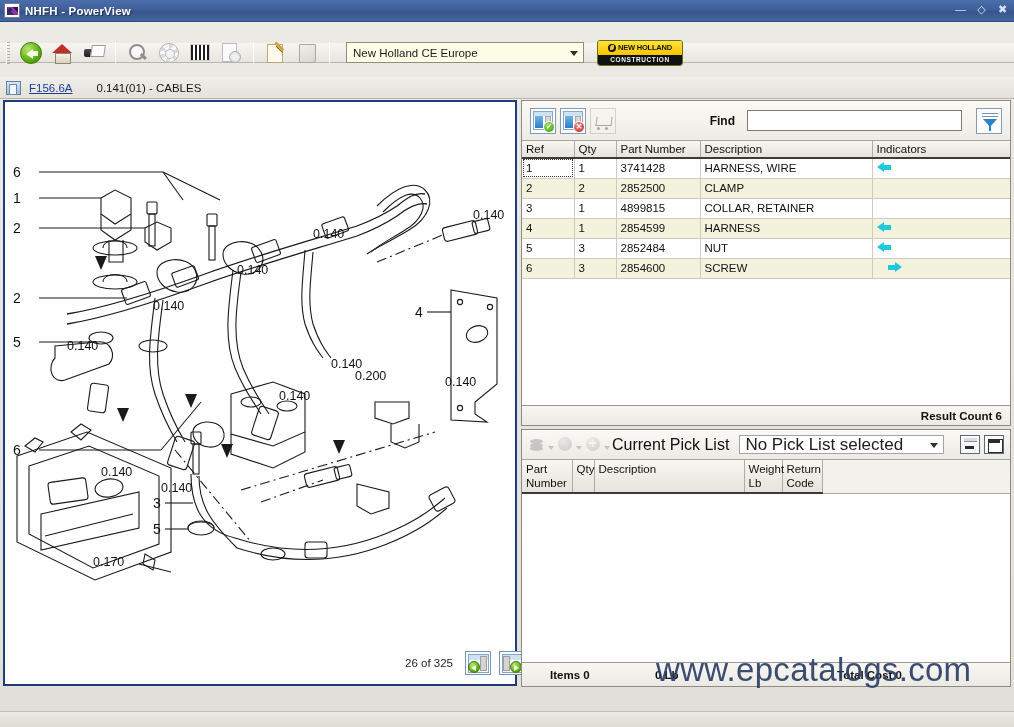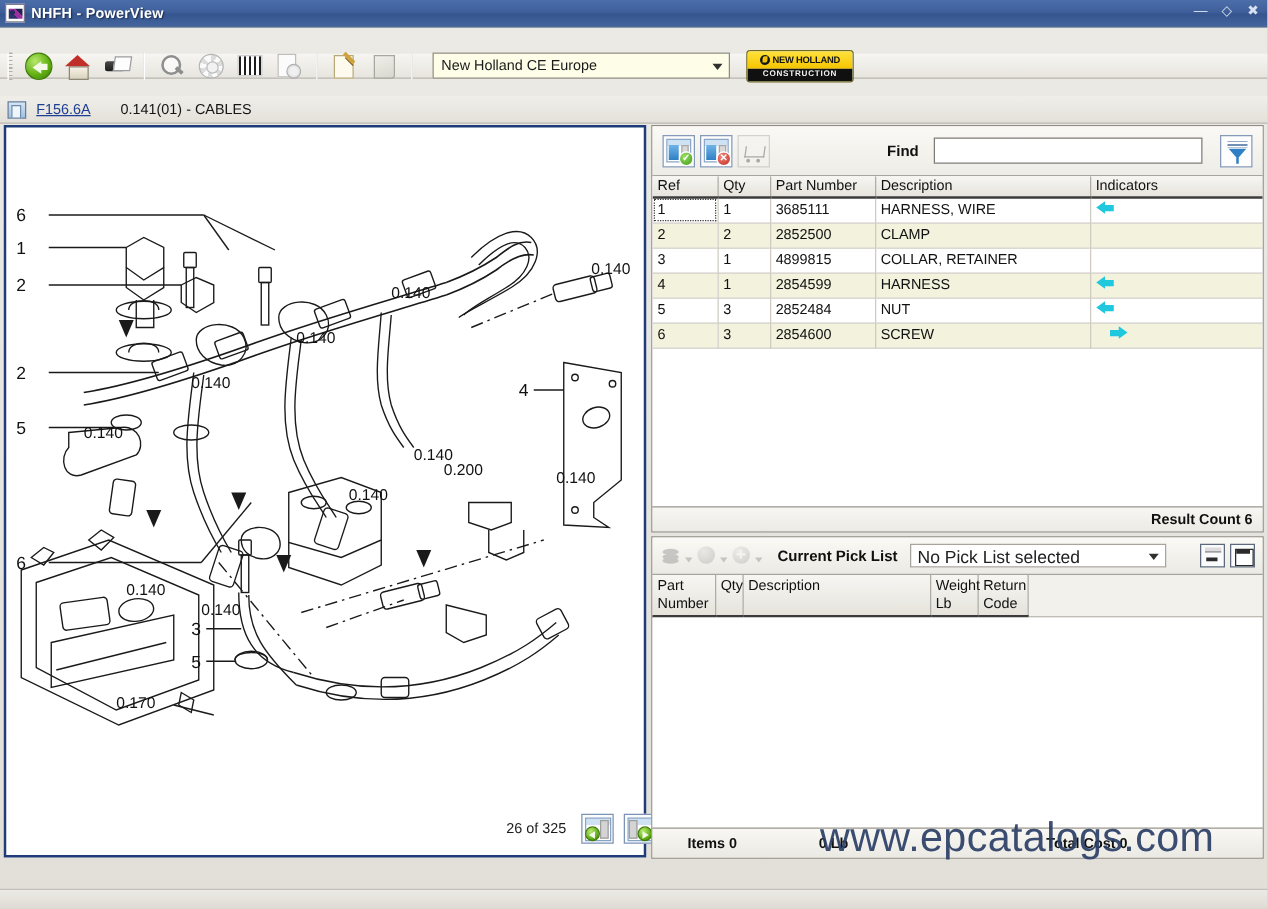--- a/index.html
+++ b/index.html
@@ -383,25 +383,25 @@
   .gly.plus:before {
     content: ""; position: absolute; left: 2px; top: 2px; width: 14px; height: 14px;
     border-radius: 50%; background: radial-gradient(circle at 35% 30%,#e2e2e2,#a2a2a2);
   }
   .gly.plus:after {
     content: "+"; position: absolute; left: 4.5px; top: -0.5px; font-size: 14px;
     color: #f7f7f7; font-weight: bold;
   }
   .caret { width: 0; height: 0; border-left: 3px solid transparent;
     border-right: 3px solid transparent; border-top: 4px solid #8a8a8a; margin-top: 6px; }
-  .pl-label { font-size: 12px; font-weight: bold; color: #101010; margin-left: 10px; }
+  .pl-label { font-size: 16px; font-weight: normal; color: #101010; }
   .pl-combo {
     margin-left: 8px; width: 205px; height: 19px; background: #ffffff;
     border: 1px solid #a8a49d; display: flex; align-items: center;
-    padding-left: 5px; font-size: 14px; color: #202020; position: relative;
+    padding-left: 5px; font-size: 17px; color: #202020; position: relative;
   }
   .pl-combo .arrow {
     position: absolute; right: 5px; top: 7px; width: 0; height: 0;
     border-left: 4px solid transparent; border-right: 4px solid transparent;
     border-top: 5px solid #30302c;
   }
   .winbtn {
     width: 20px; height: 19px; border: 1px solid #5e6a7c; background: #fafbfc;
     position: relative; cursor: default; margin-left: 4px;
   }
@@ -743,21 +743,21 @@
               <th>Qty</th>
               <th>Part Number</th>
               <th>Description</th>
               <th>Indicators</th>
             </tr>
           </thead>
           <tbody>
             <tr class="norm">
               <td class="focusmark">1</td>
               <td>1</td>
-              <td>3685111</td>
+              <td>3741428</td>
               <td>HARNESS, WIRE</td>
               <td><span class="arrow-left"></span></td>
             </tr>
             <tr class="alt">
               <td>2</td>
               <td>2</td>
               <td>2852500</td>
               <td>CLAMP</td>
               <td></td>
             </tr>

